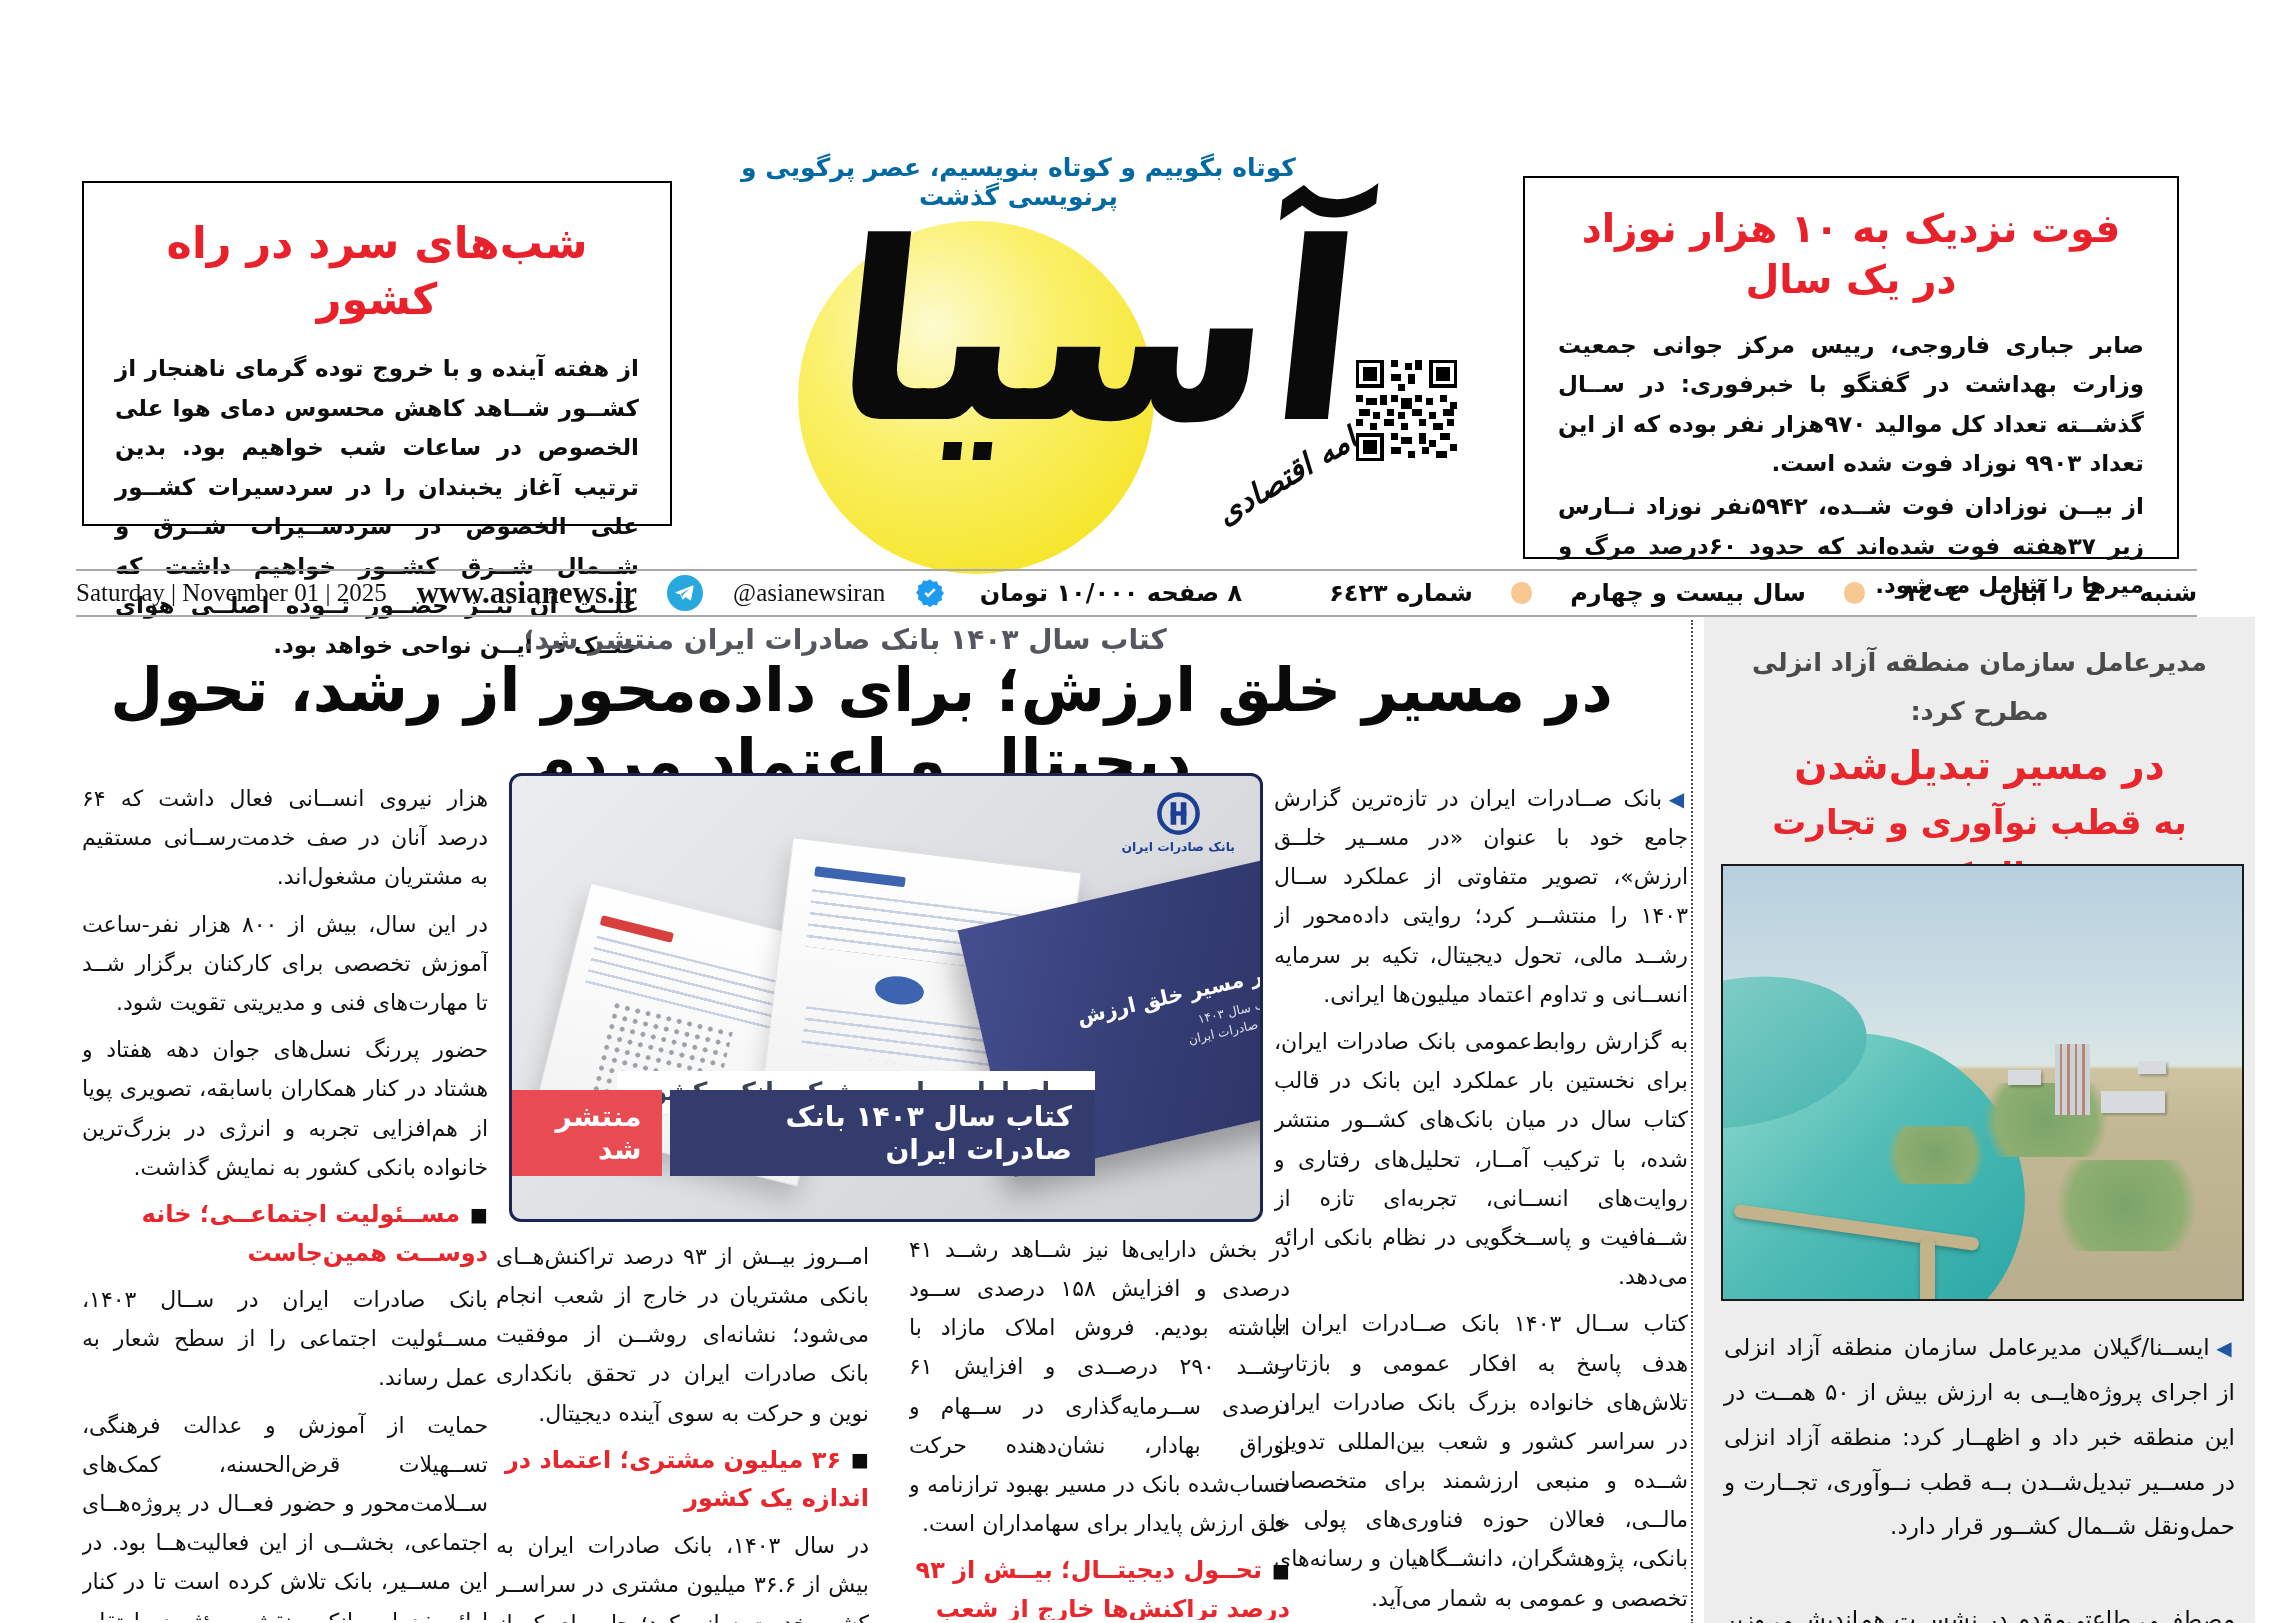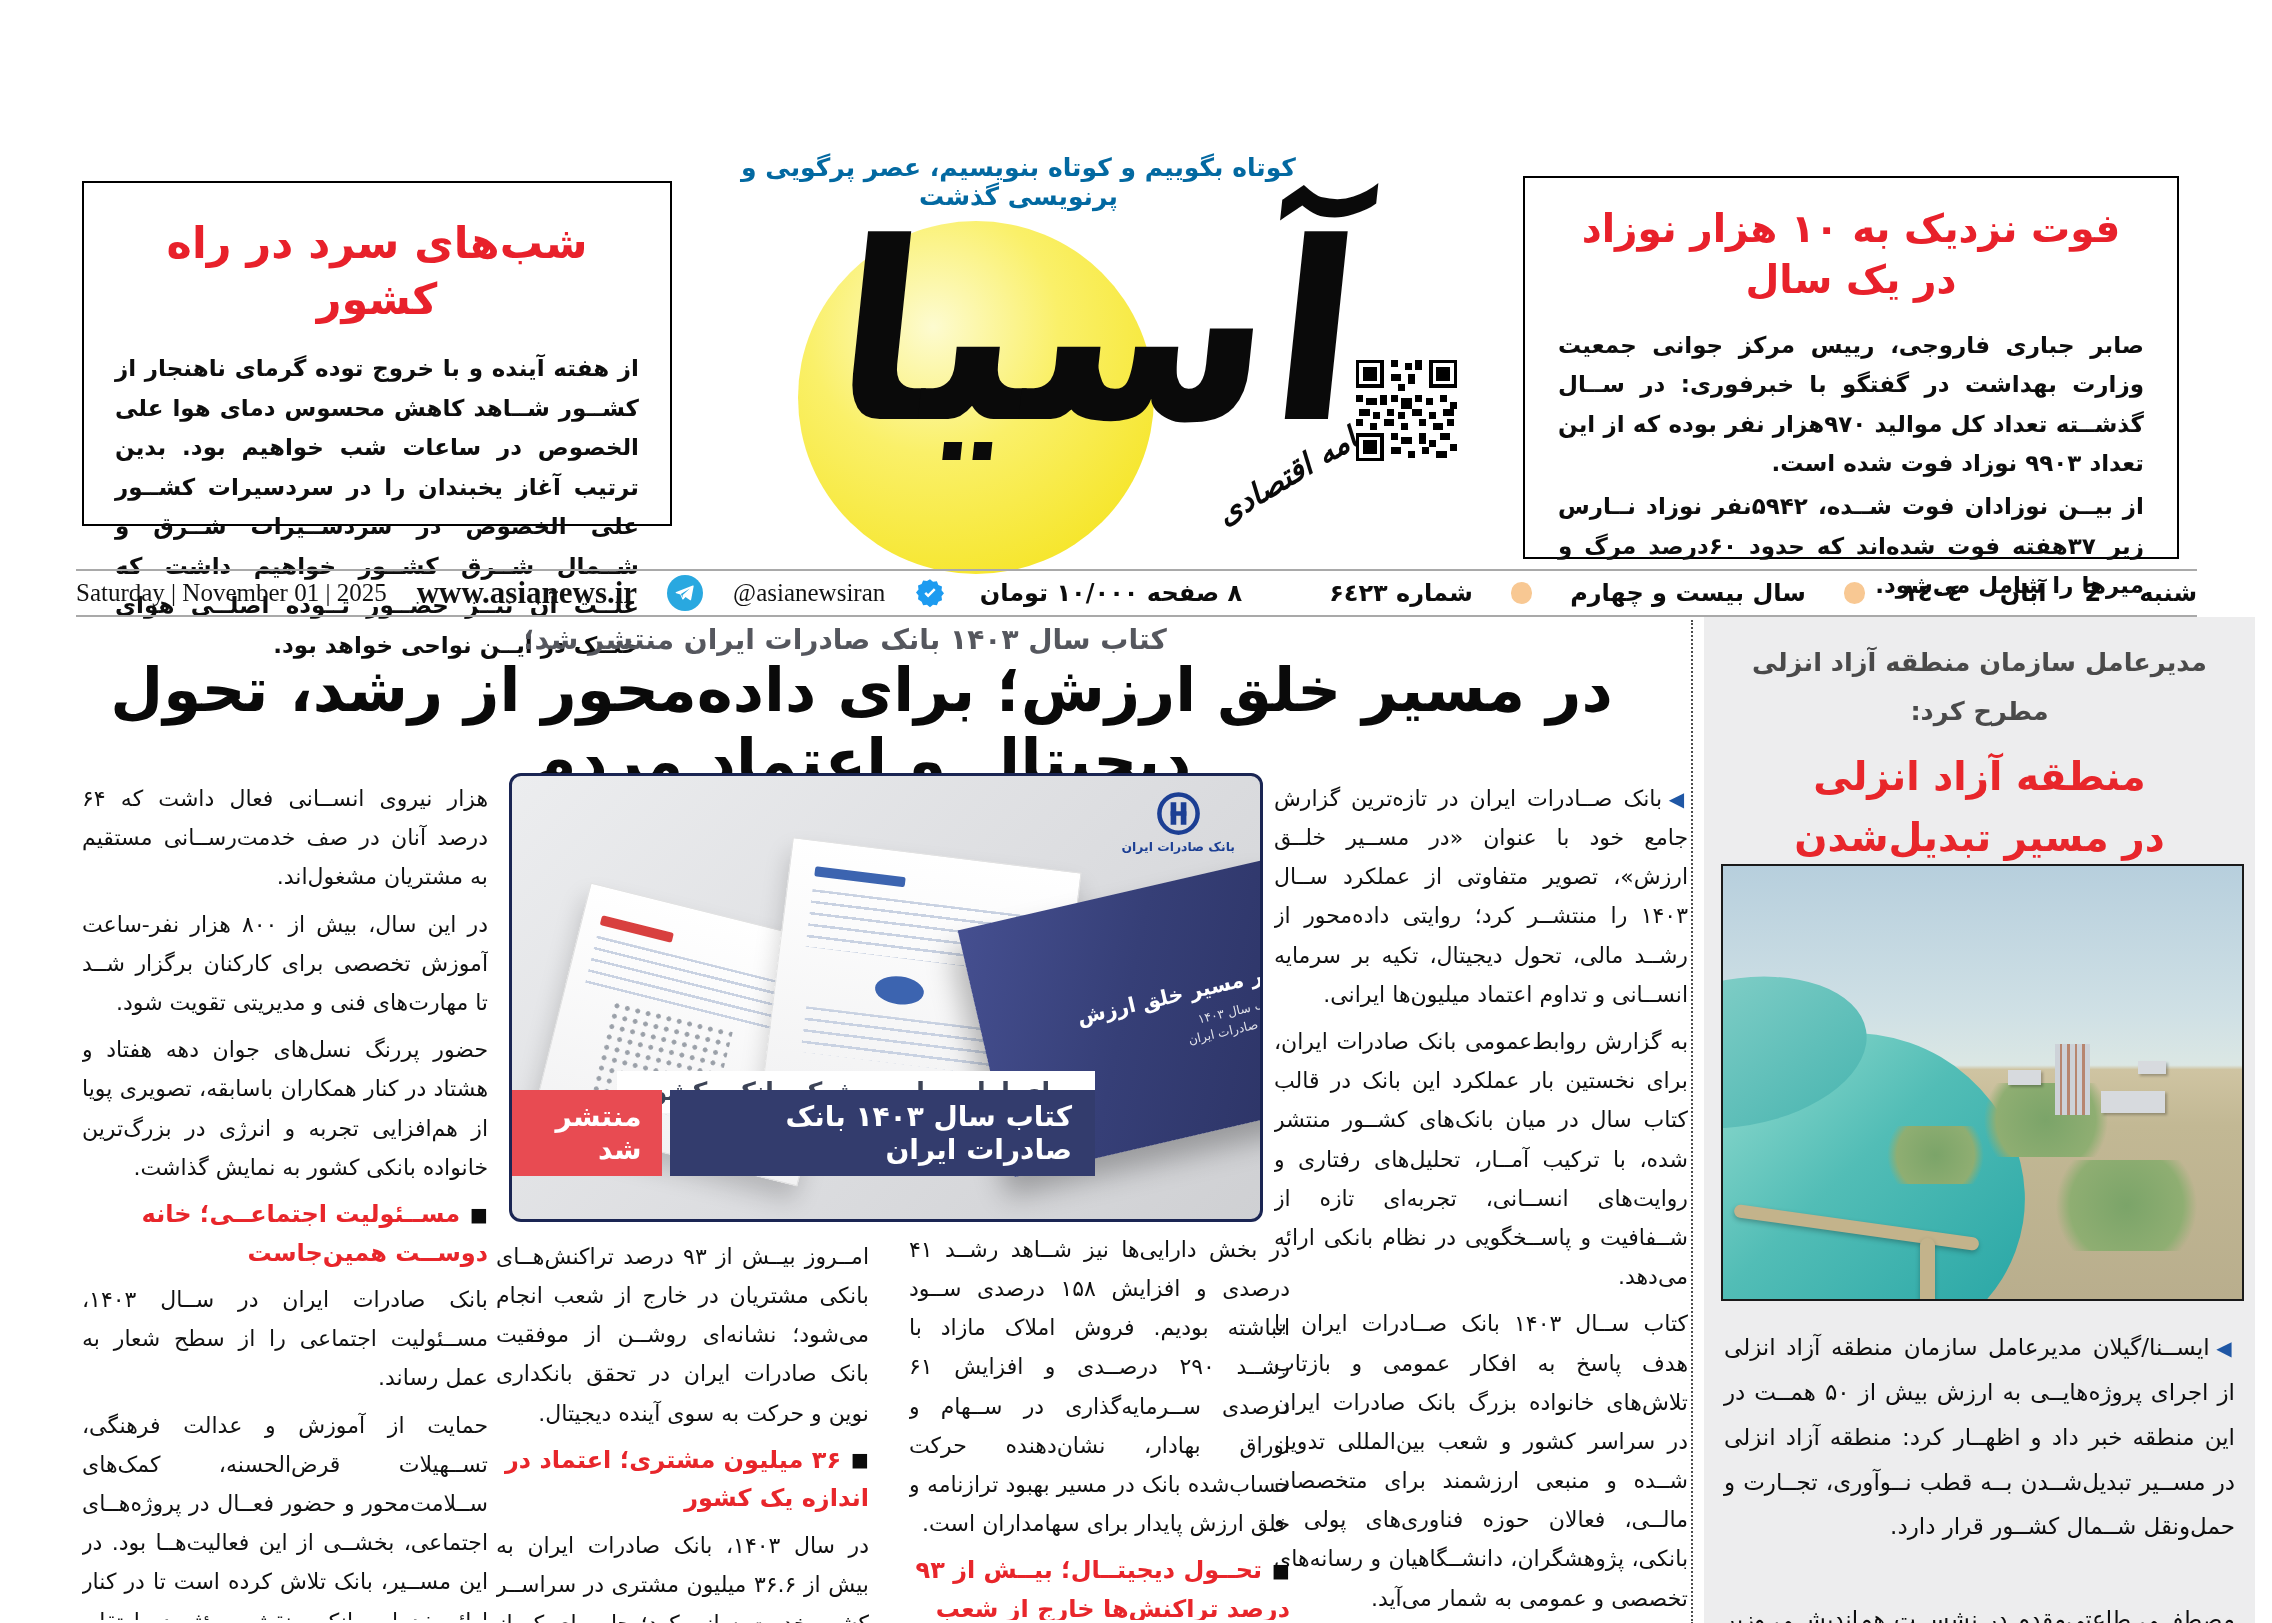--- a/index.html
+++ b/index.html
@@ -245,21 +245,20 @@
     <p class="bp">بانک صادرات ایران در ســال ۱۴۰۳، مســئولیت اجتماعی را از سطح شعار به عمل رساند.</p>
     <p class="bp">حمایت از آموزش و عدالت فرهنگی، تســهیلات قرض‌الحسنه، کمک‌های ســلامت‌محور و حضور فعــال در پروژه‌هــای اجتماعی، بخشــی از این فعالیت‌هــا بود. در این مســیر، بانک تلاش کرده است تا در کنار ارائه خدمات بانکی، نقشی مؤثر در ارتقای کیفیت زندگی مردم و بهبود شاخص‌های اجتماعی ایفا کند.</p>
 
   </div>
 
   <div class="vdots" style="left:1691px;top:620px;height:1004px;"></div>
 
   <div class="sidebar" style="left:1704px;top:617px;width:551px;height:1007px;padding:21.4px 18px;">
     <div class="sb-kicker">مدیرعامل سازمان منطقه آزاد انزلی</div>
     <div class="sb-kicker">مطرح کرد:</div>
-    <div class="sb-hl" style="font-size:39px;margin-top:11.5px;">منطقه آزاد انزلی</div>
     <div class="sb-hl" style="font-size:39px;">در مسیر تبدیل‌شدن</div>
     <div class="sb-hl" style="font-size:34px;">به قطب نوآوری و تجارت شمال کشور</div>
 
     <div class="sb-photo" style="left:16.5px;top:247px;width:519px;height:433px;">
       <div class="p-sea"></div>
       <div class="p-sea2"></div>
       <div class="p-green" style="left:48%;top:50%;width:148px;height:74px;"></div>
       <div class="p-green" style="left:62%;top:68%;width:165px;height:91px;"></div>
       <div class="p-green" style="left:30%;top:60%;width:115px;height:58px;"></div>
       <div class="p-tower" style="left:64%;top:41%;width:35px;height:71px;"></div>

